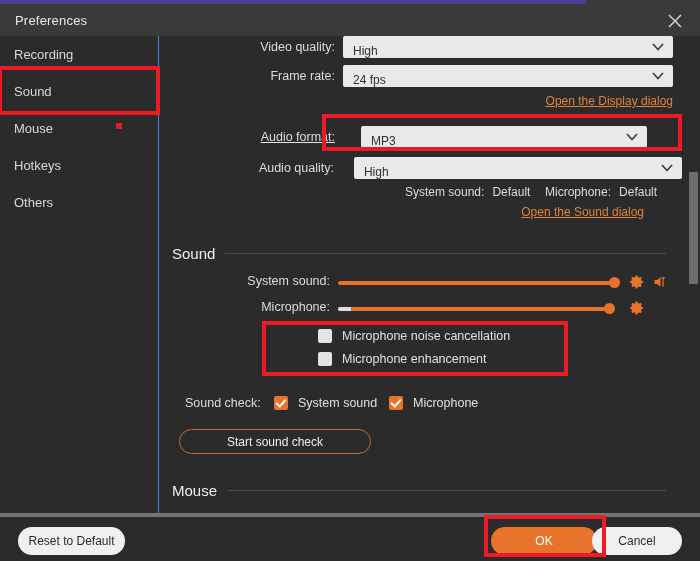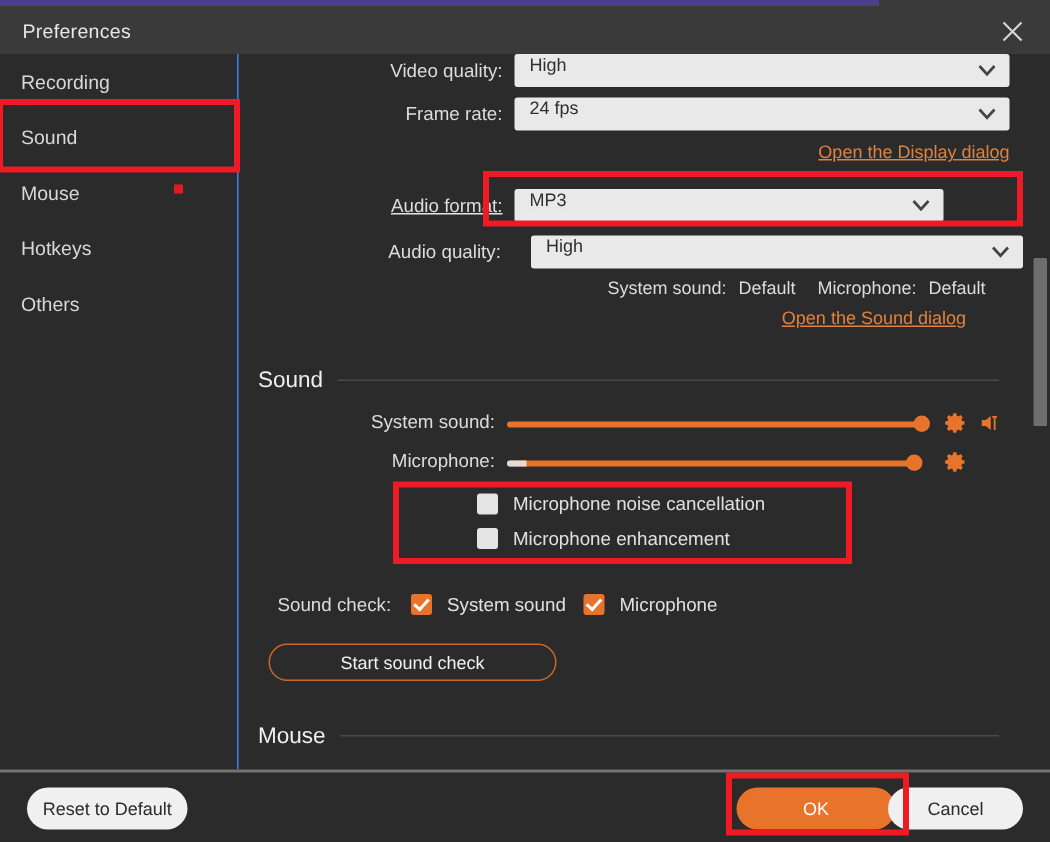--- a/index.html
+++ b/index.html
@@ -90,21 +90,21 @@
     font-size: 12.5px;
     color: #dcdcdc;
     text-align: right;
     white-space: nowrap;
   }
   .select {
     position: relative;
     height: 22px;
     background: #e9e9e9;
     border-radius: 2px;
-    display: flex; align-items: flex-start;
+    display: flex; align-items: flex-end;
     padding-left: 10px;
     font-size: 12px;
     color: #303030;
     cursor: pointer;
   }
   .select .chev {
     position: absolute; right: 8px; top: 5px;
   }
   .link {
     font-size: 12px;
@@ -222,21 +222,21 @@
     color: #ffffff;
     font-size: 12px;
     cursor: pointer;
   }
 
   
   .footer {
     position: absolute; left: 0; top: 513px;
     width: 700px; height: 48px;
     background: #2b2b2b;
-    border-top: 2px solid #737373;
+    border-top: 4px solid #737373;
   }
 
   
   .scrollbar-track {
     position: absolute; right: 2px; top: 36px;
     width: 9px; height: 477px;
     background: #2b2b2b;
     cursor: pointer;
   }
   .scrollbar-thumb {
@@ -316,21 +316,21 @@
         </span>
       </div>
     </div>
 
     <div class="row" style="left:0; top:58px; width:513px; justify-content:flex-end;">
       <span class="link">Open the Display dialog</span>
     </div>
 
     <div class="row" style="left:0; top:90px; width:522px;text-decoration:underline;">
       <div class="field-label" style="width:175px;">Audio format:</div>
-      <div class="select" style="width:286px; margin-left:8px;">
+      <div class="select" style="width:286px; margin-left:26px;">
         <span>MP3</span>
         <span class="chev">
           <svg width="14" height="10" viewBox="0 0 14 10">
               <polyline points="2,2 7,7.5 12,2" fill="none" stroke="#444" stroke-width="1.8"></polyline>
             </svg>
         </span>
       </div>
     </div>
 
     <div class="row" style="left:0; top:121px; width:522px;gap:12px;">

